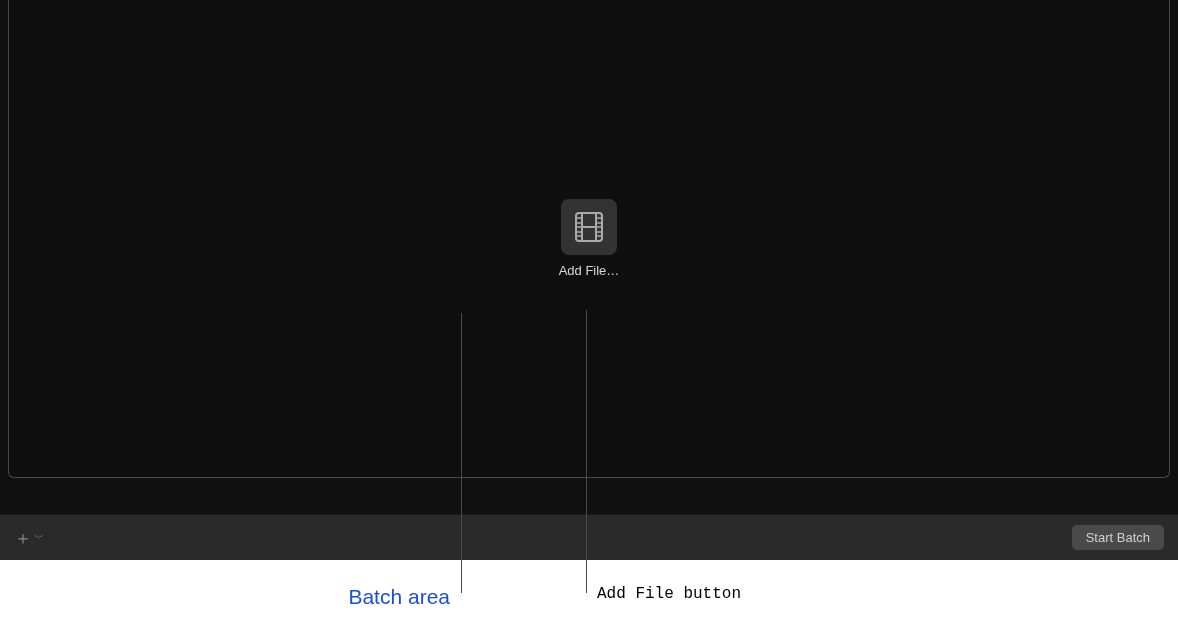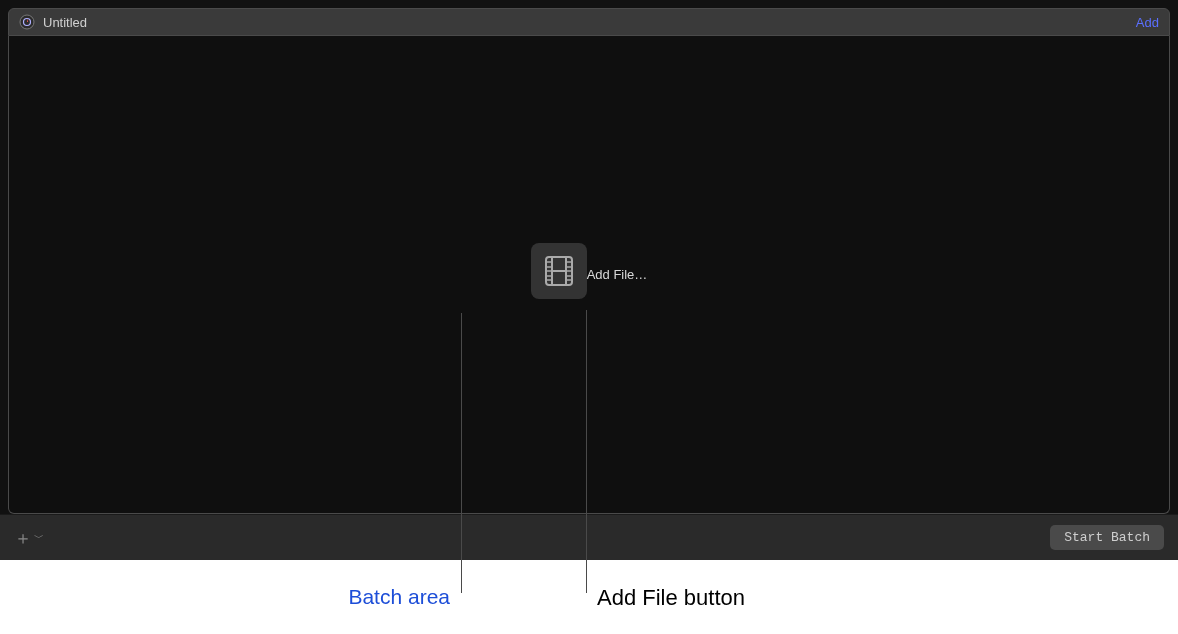--- a/index.html
+++ b/index.html
@@ -59,21 +59,21 @@
       border-top: none;
       border-bottom-left-radius: 6px;
       border-bottom-right-radius: 6px;
       display: flex;
       align-items: center;
       justify-content: center;
       flex-direction: column;
     }
     .add-file-button {
       display: flex;
-      flex-direction: row;
+      flex-direction: column;
       align-items: center;
       cursor: pointer;
     }
     .add-file-icon-box {
       width: 56px;
       height: 56px;
       background: #333333;
       border-radius: 8px;
       display: flex;
       align-items: center;
@@ -111,21 +111,20 @@
       flex: 1;
     }
     .start-batch-btn {
       background: #4a4a4a;
       color: #cfcfcf;
       border: none;
       border-radius: 5px;
       padding: 5px 14px;
       font-size: 13px;
       cursor: pointer;
-      font-family: Liberation Mono, monospace;
     }
     .callout-line-1 {
       position: absolute;
       left: 461px;
       top: 313px;
       width: 1px;
       height: 280px;
       background: #4a4a4a;
     }
     .callout-line-2 {
@@ -142,39 +141,29 @@
       top: 585px;
       font-size: 21px;
       color: #1d4ed8;
       text-align: right;
       width: 140px;
     }
     .callout-label-2 {
       position: absolute;
       left: 597px;
       top: 585px;
-      font-size: 22px;
+      font-size: 16px;
       color: #000000;
+      font-family: Liberation Mono, monospace;
     }
   </style>
 </head>
 <body>
 
 <div class="app-frame">
-  <div class="header-bar">
-    <span class="app-icon">
-      <svg width="16" height="16" viewBox="0 0 16 16">
-        <circle cx="8" cy="8" r="7" fill="#2b2b2b" stroke="#777" stroke-width="1"></circle>
-        <circle cx="8" cy="8" r="3.5" fill="none" stroke="#b0b0ff" stroke-width="1.2"></circle>
-        <path d="M8 4.5 L9 8 L8 8 Z" fill="#ff5555"></path>
-      </svg>
-    </span>
-    <span class="title-text">Untitled</span>
-    <span class="add-link">Add</span>
-  </div>
 
   <div class="batch-area">
     <div class="add-file-button">
       <div class="add-file-icon-box">
         <svg width="36" height="36" viewBox="0 0 36 36">
           <rect x="5" y="4" width="26" height="28" rx="3" fill="none" stroke="#aaaaaa" stroke-width="2"></rect>
           <line x1="11" y1="4" x2="11" y2="32" stroke="#aaaaaa" stroke-width="2"></line>
           <line x1="25" y1="4" x2="25" y2="32" stroke="#aaaaaa" stroke-width="2"></line>
           <line x1="11" y1="18" x2="25" y2="18" stroke="#aaaaaa" stroke-width="2"></line>
           <line x1="5" y1="9" x2="11" y2="9" stroke="#aaaaaa" stroke-width="1.5"></line>

